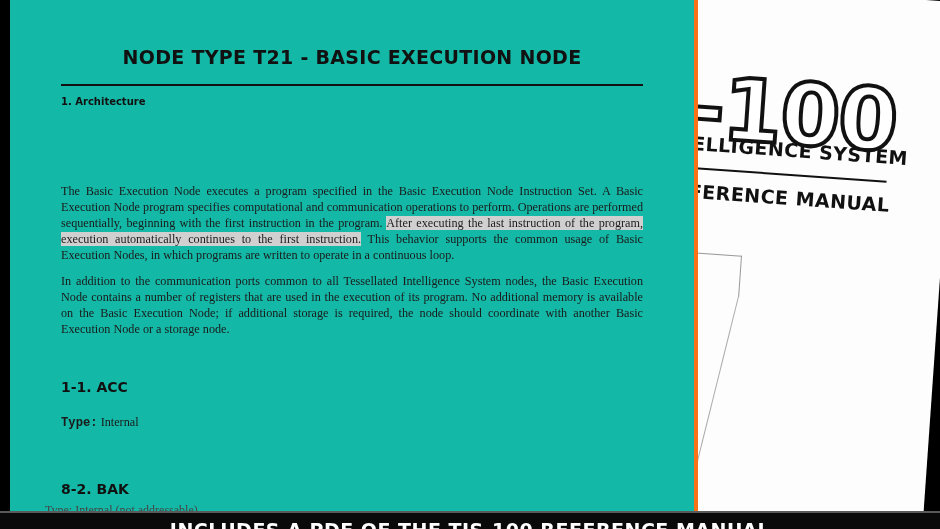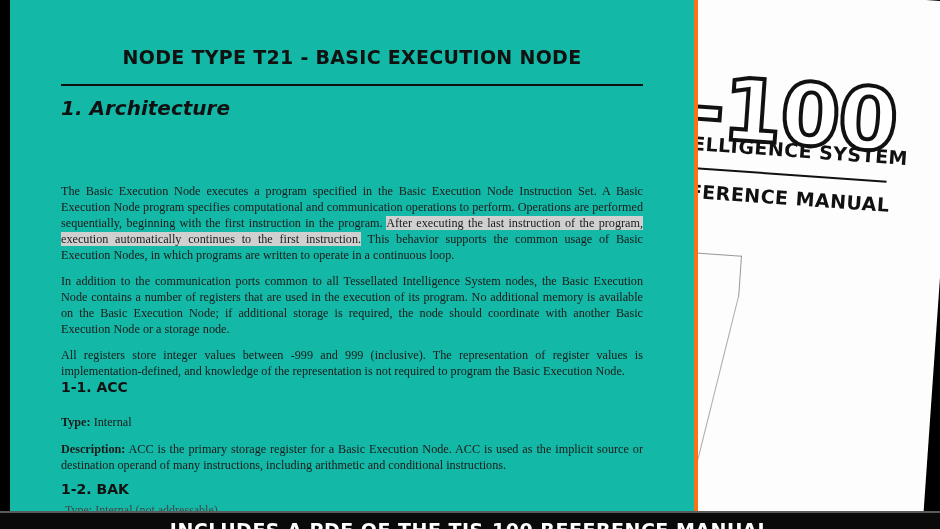--- a/index.html
+++ b/index.html
@@ -56,35 +56,35 @@
     .doc-title {
       position: absolute; left: 0; width: 684px; top: 46px; text-align: center;
       font-family: "DejaVu Sans", sans-serif; font-weight: bold;
       font-size: 19px; color: #111; letter-spacing: 0.3px;
     }
     .doc-rule {
       position: absolute; left: 51px; top: 84px; width: 582px; height: 2px; background: #111;
     }
     .h1 {
       position: absolute; left: 51px; top: 96px;
-      font-family: "DejaVu Sans", sans-serif; font-weight: bold; font-size: 20px; color: #111; font-style: italic;
+      font-family: "DejaVu Sans", sans-serif; font-weight: bold; font-size: 10px; color: #111;
     }
     .h2 {
       position: absolute; left: 51px;
       font-family: "DejaVu Sans", sans-serif; font-weight: bold; font-size: 14px; color: #111;
     }
     .para {
       position: absolute; left: 51px; width: 582px;
       font-size: 12.2px; line-height: 16px; color: #1a1a1a; text-align: justify;
       margin: 0;
     }
     .hl { background: #d0d0d0; }
-    .label { font-weight: bold; }
+    .label { font-weight: bold; font-family: Liberation Mono, monospace; }
     .cut-line {
-      position: absolute; left: 55px; top: 503px; width: 160px; height: 8px; overflow: hidden;
+      position: absolute; left: 35px; top: 503px; width: 160px; height: 8px; overflow: hidden;
       font-size: 12px; color: #444;
     }
     
     .caption-bar {
       position: absolute; left: 0; top: 511px; width: 940px; height: 18px;
       background: #0a0a0a; border-top: 2px solid #5a5a5a; overflow: hidden;
     }
     .caption {
       position: absolute; left: 0; width: 940px; top: 6px; text-align: center;
       font-family: "DejaVu Sans", sans-serif; font-weight: bold; font-size: 19px;
@@ -107,27 +107,25 @@
   <div class="doc-title">NODE TYPE T21 - BASIC EXECUTION NODE</div>
   <div class="doc-rule"></div>
 
   <div class="h1">1. Architecture</div>
 
 
   <p class="para" style="top:183px;"><span>The Basic Execution Node executes a program specified in the Basic Execution Node Instruction Set. A Basic Execution Node program specifies computational and communication operations to perform. Operations are performed sequentially, beginning with the first instruction in the program. </span><span class="hl">After executing the last instruction of the program, execution automatically continues to the first instruction.</span><span> This behavior supports the common usage of Basic Execution Nodes, in which programs are written to operate in a continuous loop.</span></p>
 
   <p class="para" style="top:273px;">In addition to the communication ports common to all Tessellated Intelligence System nodes, the Basic Execution Node contains a number of registers that are used in the execution of its program. No additional memory is available on the Basic Execution Node; if additional storage is required, the node should coordinate with another Basic Execution Node or a storage node.</p>
 
-  <p class="para" style="top:347px;">All registers store integer values between -999 and 999 (inclusive). The representation of register values is implementation-defined, and knowledge of the representation is not required to program the Basic Execution Node.</p>
 
   <div class="h2" style="top:379px;">1-1. ACC</div>
 
   <p class="para" style="top:414px;"><span class="label">Type:</span><span> Internal</span></p>
 
-  <p class="para" style="top:441px;"><span class="label">Description:</span><span> ACC is the primary storage register for a Basic Execution Node. ACC is used as the implicit source or destination operand of many instructions, including arithmetic and conditional instructions.</span></p>
 
-  <div class="h2" style="top:481px;">1-2. BAK</div>
+  <div class="h2" style="top:481px;">8-2. BAK</div>
   <div class="cut-line">Type: Internal (not addressable)</div>
 </div>
 
 <div class="caption-bar">
   <div class="caption">INCLUDES A PDF OF THE TIS-100 REFERENCE MANUAL</div>
 </div>
 
 </body></html>

